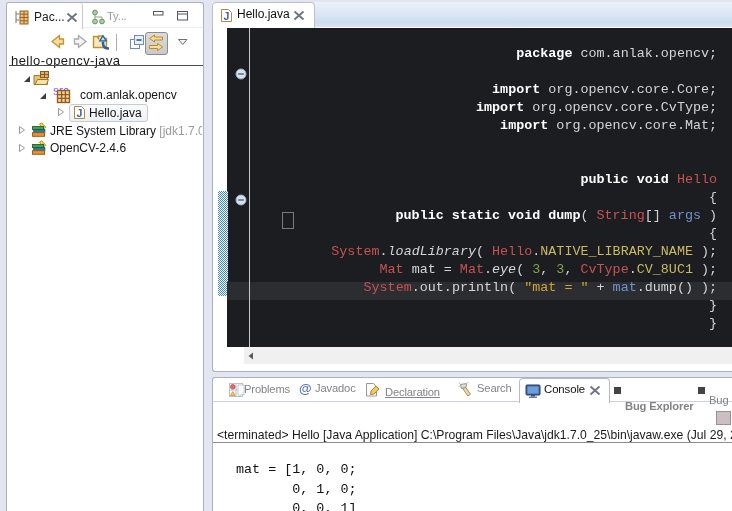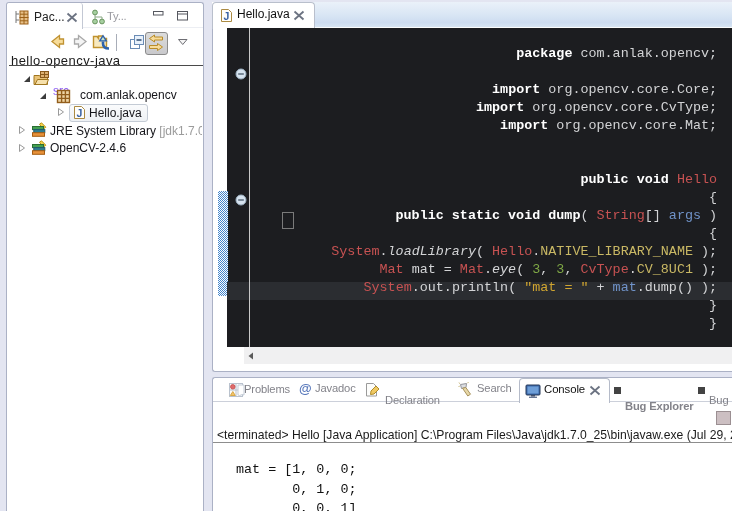--- a/index.html
+++ b/index.html
@@ -205,21 +205,21 @@
       <path d="M3.8 9.5 L6.3 13.5 H1.3 Z" fill="#f2c46a" stroke="#d09a30" stroke-width="0.8"></path>
       <path d="M9 3 H15 V13 Q13 12 12 13 Q10.5 14 9 13 Z" fill="#fff" stroke="#c3cbd6"></path>
     </svg>
     <div class="abs graytab" style="left:31px;top:5px;">Problems</div>
     <div class="abs" style="left:86px;top:3px;font-size:13px;color:#5878bb;font-weight:bold;">@</div>
     <div class="abs graytab" style="left:102px;top:4px;">Javadoc</div>
     <svg class="abs" style="left:152px;top:4px;" width="17" height="16">
       <path d="M1.5 1.5 H8.5 L11.5 4.5 V14 H1.5 Z" fill="#fdfdfb" stroke="#9a9a9a"></path>
       <path d="M6 9 L11 4 L14 7 L9 12 L5.5 12.5 Z" fill="#f0c963" stroke="#b08c28"></path>
     </svg>
-    <div class="abs graytab" style="left:172px;top:16px;">Declaration</div>
+    <div class="abs graytab" style="left:172px;top:8px;text-decoration:underline;">Declaration</div>
     <svg class="abs" style="left:245px;top:4px;" width="17" height="15">
       <path d="M2.5 2.5 L8.5 1.5 L8 5.5 L3.5 6.5 Z" fill="#dcdee2" stroke="#93959b"></path>
       <path d="M4.5 6.2 L7.8 5.5 L12.5 12.2 L9.8 14 Z" fill="#e7d7a7" stroke="#a8935d"></path>
       <path d="M1 0.5 L1.8 1.8 M10.5 0 L9.5 1.2 M0.5 4.5 L1.8 4.2" stroke="#c9b87e"></path>
     </svg>
     <div class="abs graytab" style="left:264px;top:4px;">Search</div>
 
     <div class="abs" style="left:306px;top:0px;width:89px;height:24px;background:#fff;border:1px solid #b5bbc9;border-bottom:none;border-radius:4px 4px 0 0;"></div>
     <svg class="abs" style="left:312px;top:6px;" width="16" height="14">
       <rect x="1" y="1" width="14" height="10" rx="1" fill="#3c68aa" stroke="#273a5a"></rect>

